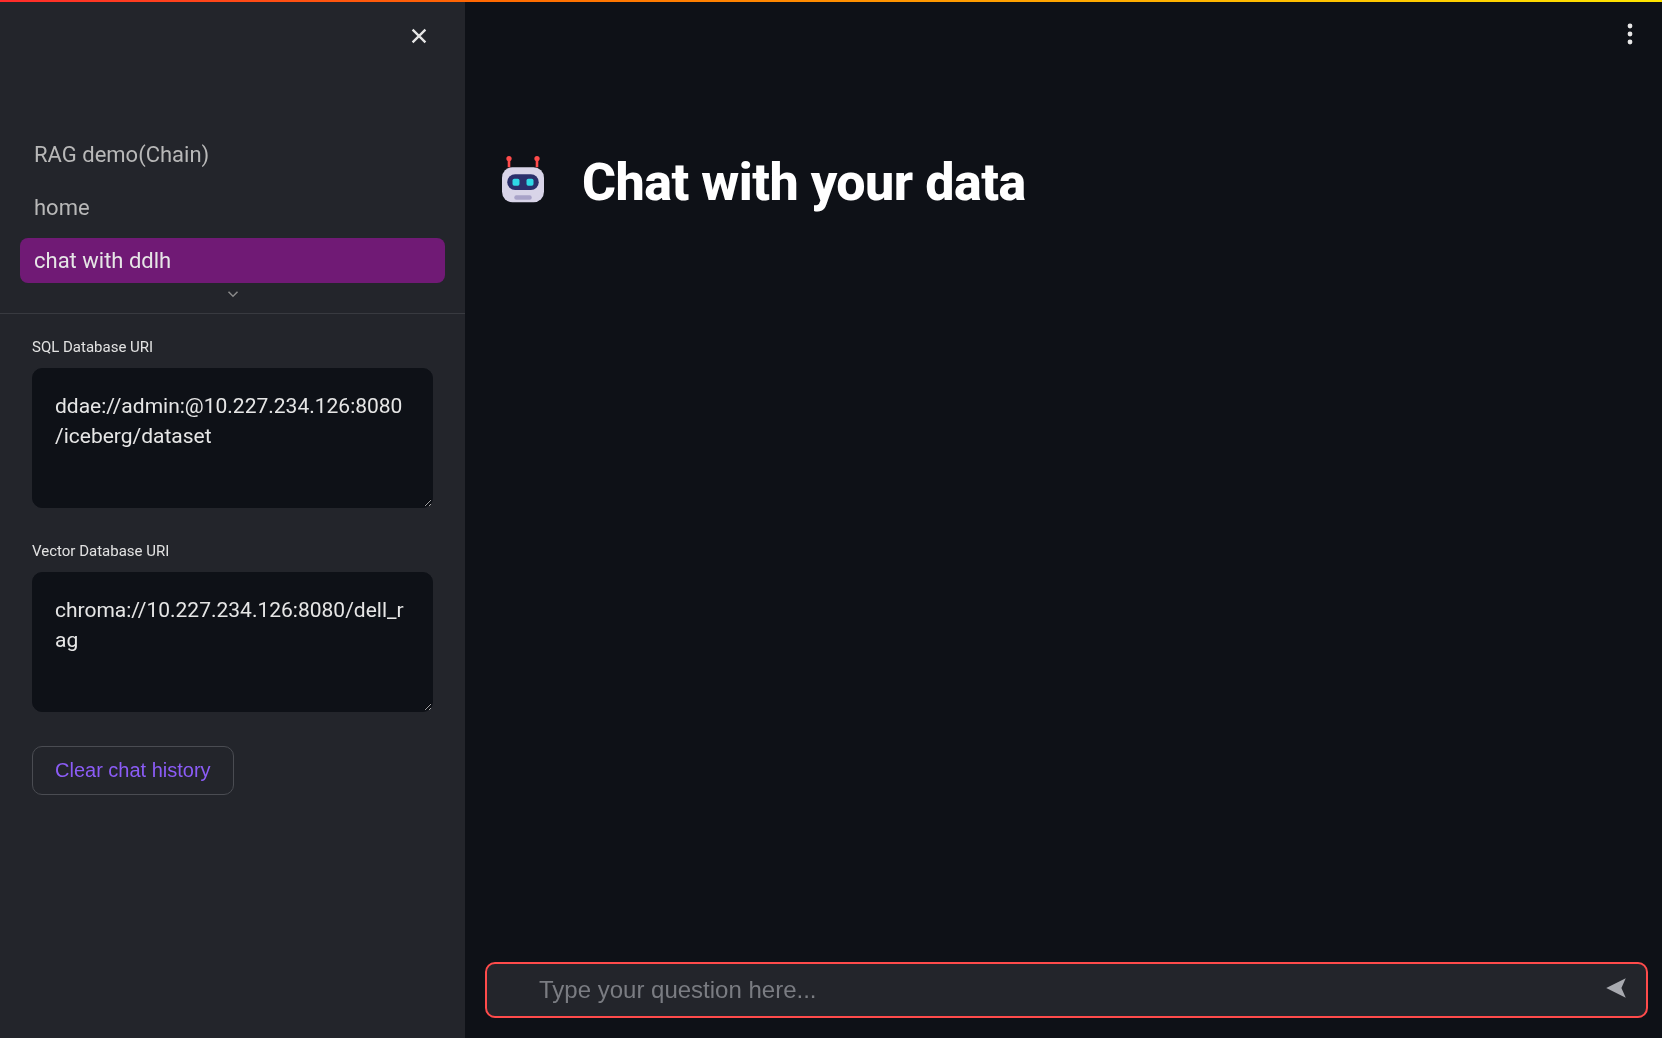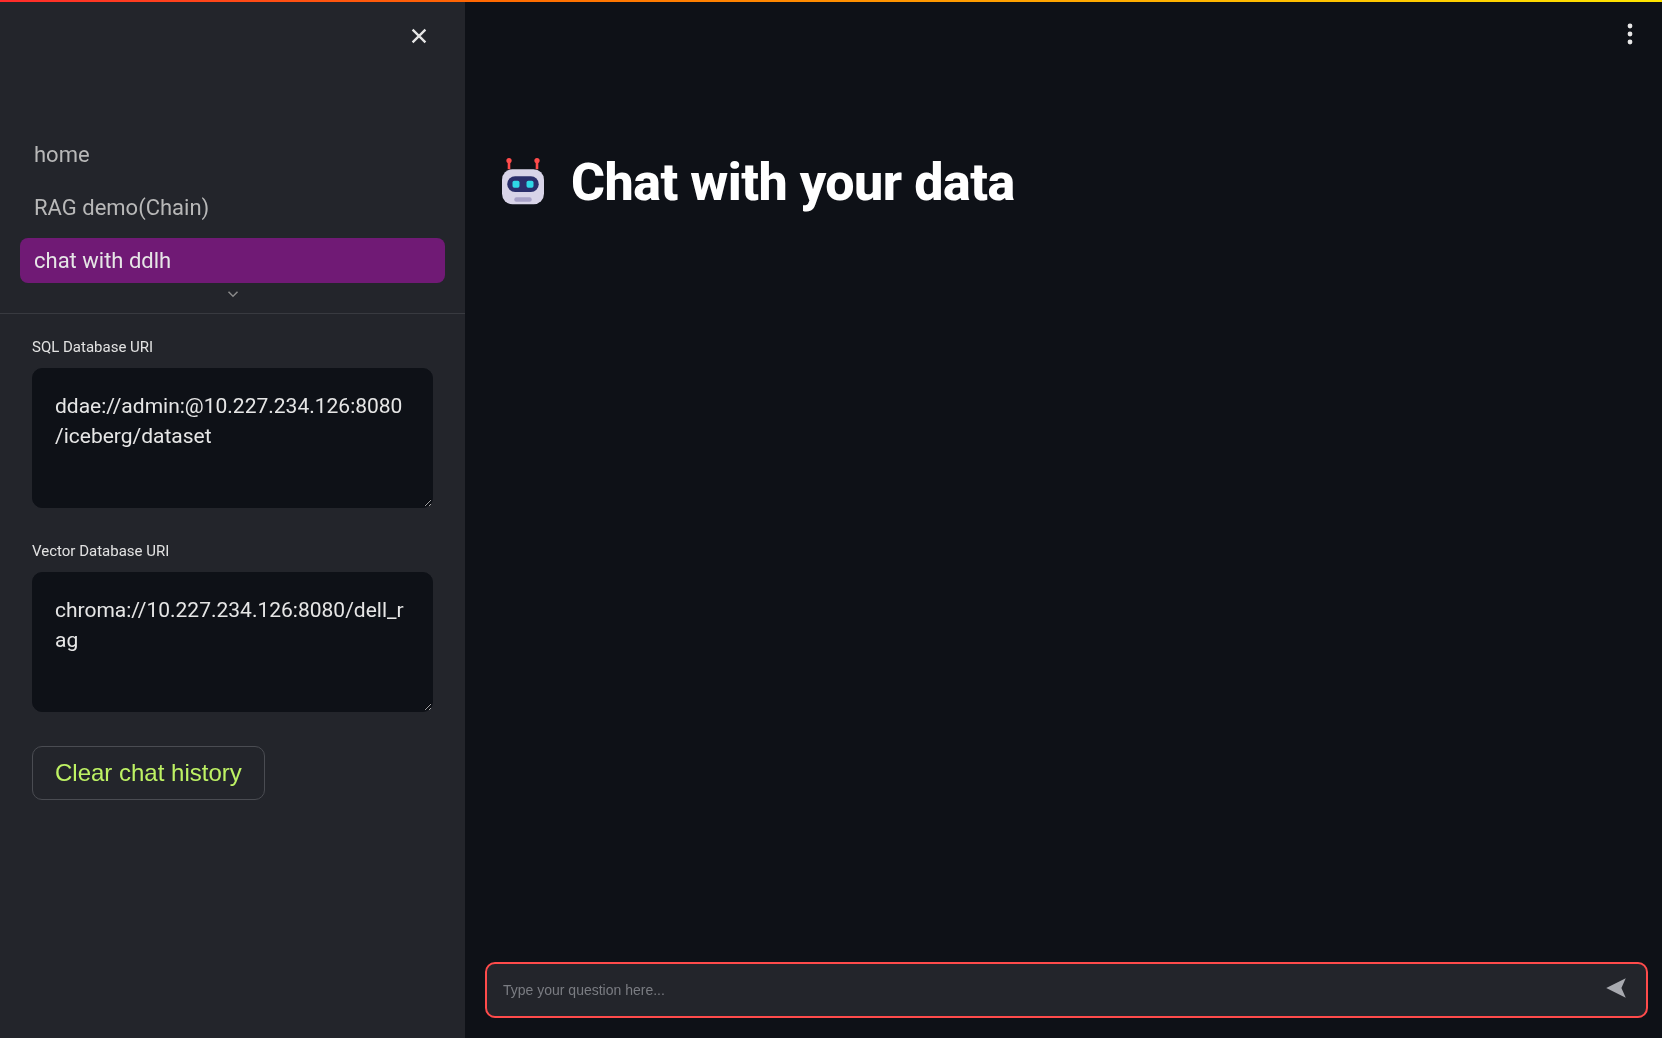--- a/index.html
+++ b/index.html
@@ -103,22 +103,22 @@
       font-family: inherit;
       min-height: 140px;
       outline: none;
     }
     .field-block { margin-bottom: 30px; }
 
     .clear-btn {
       display: inline-flex;
       align-items: center;
       padding: 12px 22px;
-      font-size: 24px;
-      color: #bef264;
+      font-size: 20px;
+      color: #8b5cf6;
       background: transparent;
       border: 1px solid #4a4c52;
       border-radius: 10px;
       cursor: pointer;
     }
 
     
     .main {
       flex: 1 1 auto;
       display: flex;
@@ -132,22 +132,22 @@
       right: 18px;
       width: 28px; height: 28px;
       display: flex; align-items: center; justify-content: center;
       cursor: pointer;
       color: #e6e6e6;
     }
     .main-menu svg { width: 6px; height: 22px; fill: currentColor; }
 
     .title-row {
       display: flex;
-      align-items: flex-end;
-      gap: 20px;
+      align-items: center;
+      gap: 31px;
       margin: 150px 0 0 30px;
     }
     .title {
       font-size: 52px;
       font-weight: 800;
       color: #ffffff;
       letter-spacing: -0.5px;
     }
     .robot { width: 56px; height: 56px; flex: 0 0 auto; }
 
@@ -164,21 +164,22 @@
       border-radius: 10px;
       height: 56px;
       padding: 0 12px 0 16px;
     }
     .chat-input {
       flex: 1 1 auto;
       background: transparent;
       border: none;
       outline: none;
       color: #84cc16;
-      font-size: 14px;
+      font-size: 24px;
+      margin-left: 36px;
     }
     .chat-input::placeholder { color: #7a7c82; }
     .send-btn {
       flex: 0 0 auto;
       width: 36px; height: 36px;
       display: flex; align-items: center; justify-content: center;
       cursor: pointer;
       color: #a8aab0;
     }
     .send-btn svg { width: 26px; height: 26px; fill: currentColor; }
@@ -195,24 +196,24 @@
     <div class="sidebar-close">
       <span>
         <svg viewBox="0 0 24 24" fill="none">
             <path d="M5 5 L19 19 M19 5 L5 19"></path>
           </svg>
       </span>
     </div>
 
     <nav class="nav">
       <div class="nav-item">
+        <span>RAG demo(Chain)</span>
+      </div>
+      <div class="nav-item">
         <span>home</span>
-      </div>
-      <div class="nav-item">
-        <span>RAG demo(Chain)</span>
       </div>
       <div class="nav-item selected">
         <span>chat with ddlh</span>
       </div>
     </nav>
 
     <div class="expander-toggle">
       <span>
         <svg viewBox="0 0 24 24">
             <polyline points="6 9 12 15 18 9"></polyline>

